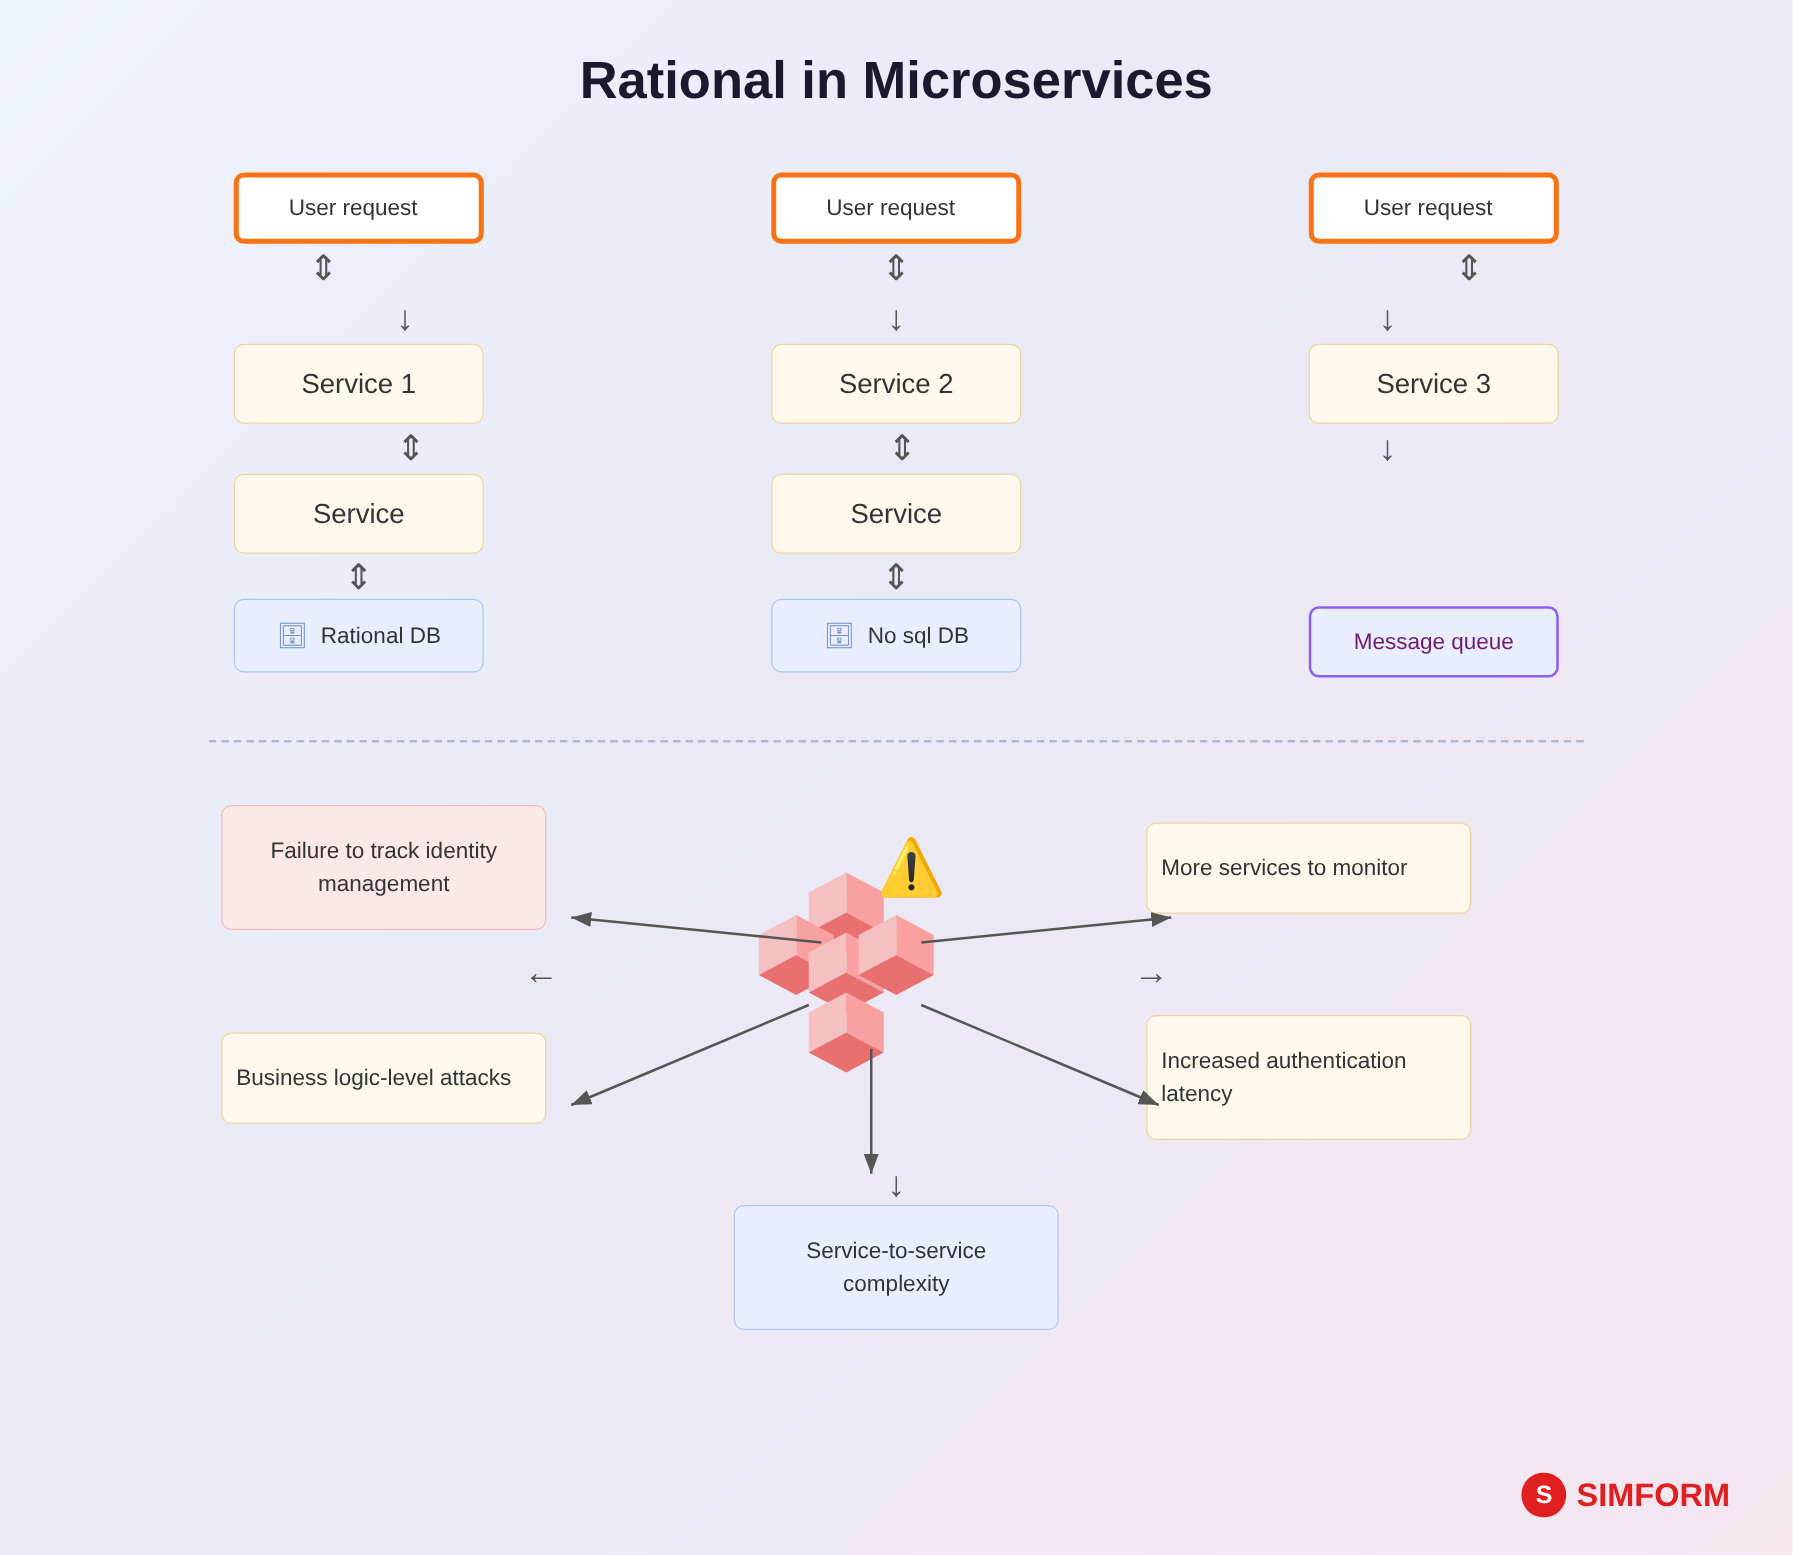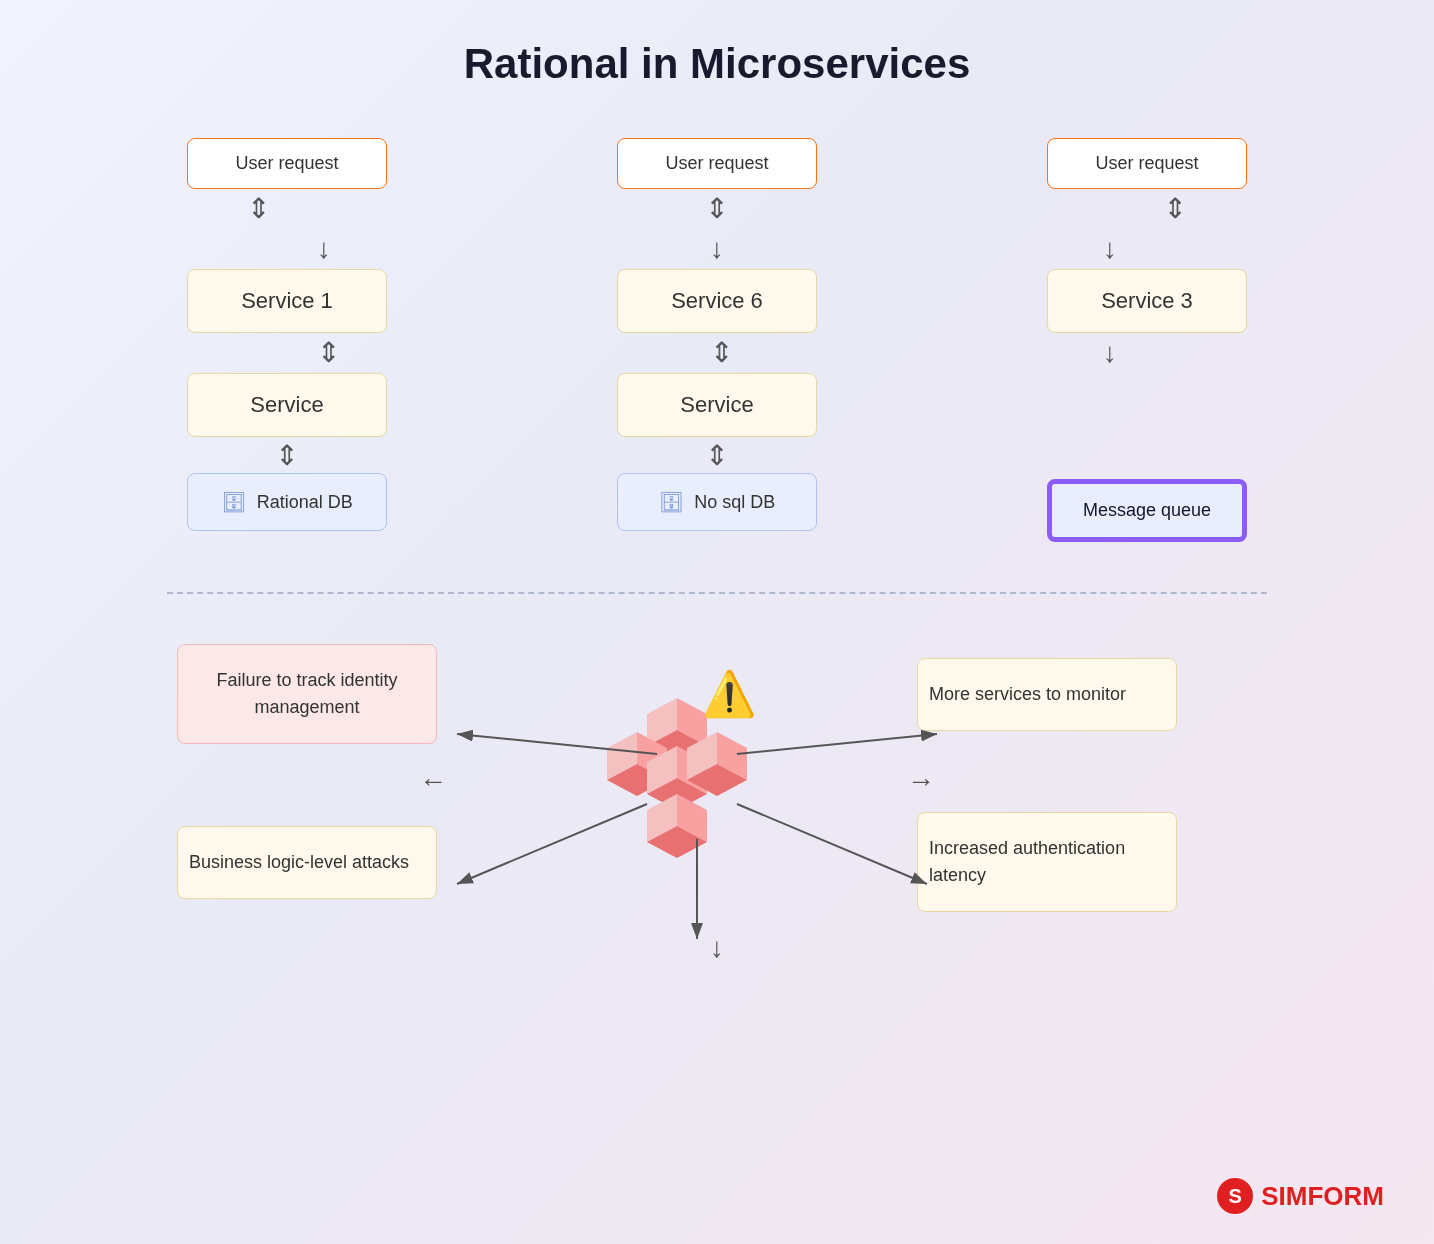--- a/index.html
+++ b/index.html
@@ -35,26 +35,25 @@
     .user-requests-row {
       display: flex;
       justify-content: space-between;
       width: 100%;
       padding: 0 20px;
       margin-bottom: 0;
     }
 
     .user-request-box {
       background: #fff;
-      border: 1px solid #f97316;
+      border: 4px solid #f97316;
       border-radius: 8px;
       padding: 14px 40px;
       font-size: 18px;
       color: #333;
-      text-align: center;
       min-width: 200px;
     }
 
     .arrows-row-top {
       display: flex;
       justify-content: space-between;
       width: 100%;
       padding: 0 80px;
       height: 40px;
       align-items: center;
@@ -147,25 +146,25 @@
       gap: 10px;
     }
 
     .db-icon {
       font-size: 20px;
       color: #7090d0;
     }
 
     .msg-box {
       background: #e8eefd;
-      border: 5px solid #8b5cf6;
+      border: 2px solid #8b5cf6;
       border-radius: 8px;
       padding: 16px 30px;
       font-size: 18px;
-      color: #0f172a;
+      color: #701a75;
       text-align: center;
       min-width: 200px;
     }
 
     
     .dashed-divider {
       width: 100%;
       max-width: 1100px;
       border: none;
       border-top: 2.5px dashed #b0b8d0;
@@ -282,21 +281,21 @@
     <div class="down-arrow">↓</div>
     <div class="down-arrow">↓</div>
     <div class="down-arrow">↓</div>
   </div>
 
   <div class="services-row">
     <div class="service-box">
       <span>Service 1</span>
     </div>
     <div class="service-box">
-      <span>Service 6</span>
+      <span>Service 2</span>
     </div>
     <div class="service-box">
       <span>Service 3</span>
     </div>
   </div>
 
   <div class="arrows-row-mid">
     <div class="double-arrow">⇕</div>
     <div class="double-arrow">⇕</div>
     <div class="down-arrow">↓</div>
@@ -392,20 +391,23 @@
     </div>
 
     <div class="challenge-box-yellow" style="grid-column:3; grid-row:3;">
       <span>Increased authentication latency</span>
     </div>
 
   </div>
 
   <div style="margin-top: 20px; display:flex; flex-direction:column; align-items:center;">
     <div style="font-size:28px; color:#555;">↓</div>
+    <div class="challenge-box-blue">
+      <span>Service-to-service complexity</span>
+    </div>
   </div>
 
   <svg style="position:absolute; top:0; left:0; width:100%; height:100%; pointer-events:none; overflow:visible;">
 
     <line x1="490" y1="110" x2="290" y2="90" stroke="#555" stroke-width="2" marker-end="url(#arrowhead)"></line>
 
     <line x1="570" y1="110" x2="770" y2="90" stroke="#555" stroke-width="2" marker-end="url(#arrowhead)"></line>
 
     <line x1="480" y1="160" x2="290" y2="240" stroke="#555" stroke-width="2" marker-end="url(#arrowhead)"></line>
 

